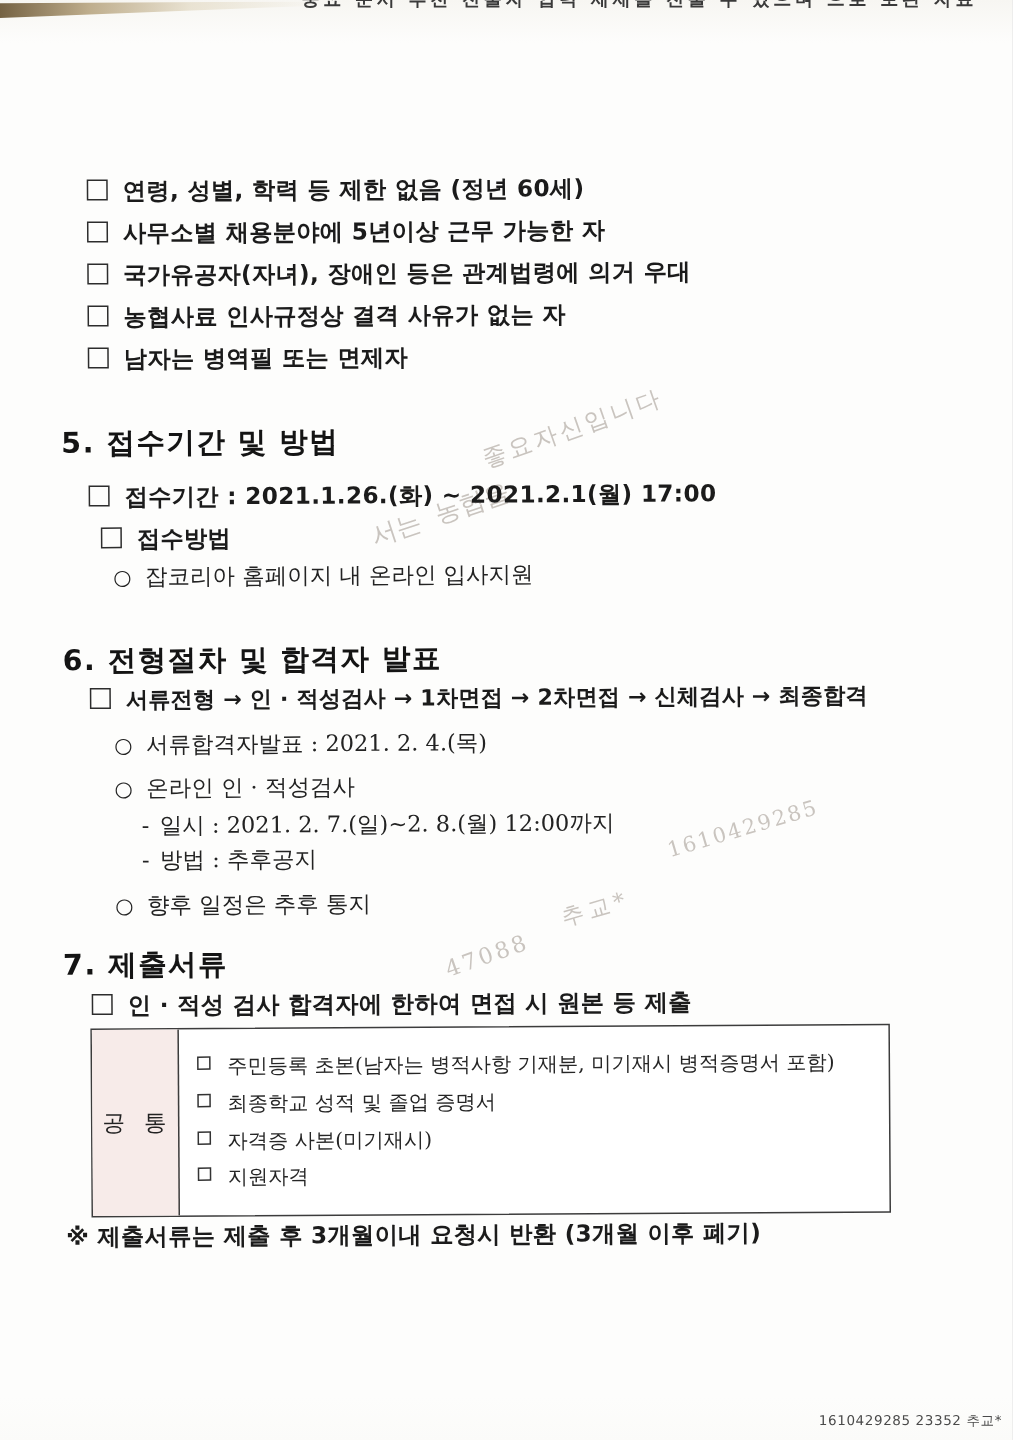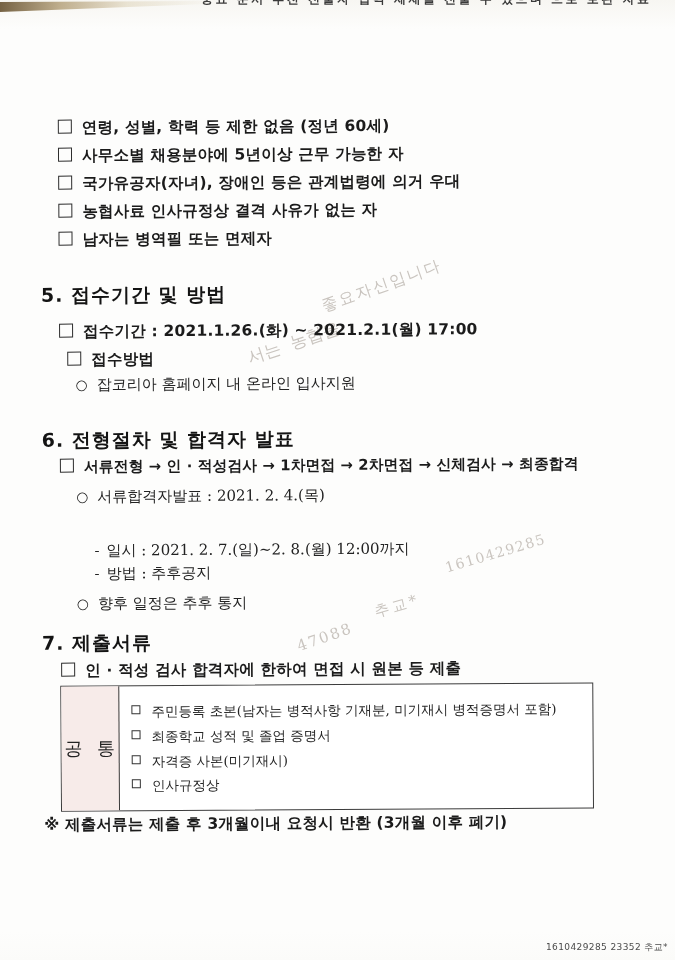--- a/index.html
+++ b/index.html
@@ -21,21 +21,21 @@
   .sq{display:inline-block; width:7px; height:7px; border:1.3px solid #333; margin-right:11px; vertical-align:2px;}
   .corner-shade{
     position:absolute; top:1px; left:0; width:212px; height:11px; z-index:3;
     background:linear-gradient(to right, rgba(110,90,58,0.95), rgba(176,155,115,0.8) 28%, rgba(215,202,170,0.45) 60%, rgba(255,255,255,0));
     clip-path:polygon(0 10%, 100% 0, 100% 25%, 0 100%);
   }
   .clip-top{position:absolute; top:0; left:201px; width:452px; height:7px; overflow:hidden; z-index:2;}
   .clip-top span{display:inline-block; transform:translateY(-9px); font-weight:bold; font-size:12px; letter-spacing:2.5px; color:#3a3a3a;}
   .wm{position:absolute; z-index:1; color:rgba(158,150,140,0.55); font-family:"DejaVu Serif","Liberation Serif",serif;}
   .doc-table{position:absolute; left:59px; top:684px; width:531px; height:124px; border:1.2px solid #3c3c3c; display:flex; z-index:2; background:#fff;}
-  .doc-table .th{width:57px; border-right:1.2px solid #3c3c3c; background:#f7ebe9; display:flex; align-items:center; justify-content:center; font-size:18px; color:#222; white-space:pre; letter-spacing:1px;}
+  .doc-table .th{width:57px; border-right:1.2px solid #3c3c3c; background:#f7ebe9; display:flex; align-items:center; justify-content:center; font-size:15px; color:#222; white-space:pre; letter-spacing:1px;}
   .doc-table .td{flex:1; padding:13px 8px 0 12px;}
   .doc-row{line-height:24.8px; white-space:nowrap;}
   .footer{position:absolute; right:7px; top:941px; font-size:9px; color:#4a4a4a; letter-spacing:0.4px; z-index:2;}
 </style>
 </head>
 <body>
 
 <div class="page">
   <div class="corner-shade"></div>
 
@@ -59,34 +59,35 @@
     <div class="line bold15" style="left:60px;top:228px;"><span class="cbox"></span><span>남자는 병역필 또는 면제자</span></div>
 
     <div class="line sec-h" style="left:42px;top:281px;">5. 접수기간 및 방법</div>
     <div class="line bold15" style="left:60px;top:320px;"><span class="cbox"></span><span>접수기간 : 2021.1.26.(화) ~ 2021.2.1(월) 17:00</span></div>
     <div class="line bold15" style="left:68px;top:348px;"><span class="cbox"></span><span>접수방법</span></div>
     <div class="line serif15" style="left:76px;top:374px;"><span class="circ">○</span><span>잡코리아 홈페이지 내 온라인 입사지원</span></div>
 
     <div class="line sec-h" style="left:42px;top:426px;">6. 전형절차 및 합격자 발표</div>
     <div class="line bold14" style="left:60px;top:456px;"><span class="cbox"></span><span>서류전형 → 인 · 적성검사 → 1차면접 → 2차면접 → 신체검사 → 최종합격</span></div>
     <div class="line serif15" style="left:76px;top:486px;"><span class="circ">○</span><span>서류합격자발표 : 2021. 2. 4.(목)</span></div>
+    <div class="line serif15" style="left:76px;top:515px;"><span class="circ">○</span><span>온라인 인 · 적성검사</span></div>
     <div class="line serif15" style="left:94px;top:540px;"><span class="dash">-</span><span>일시 : 2021. 2. 7.(일)~2. 8.(월) 12:00까지</span></div>
     <div class="line serif15" style="left:94px;top:563px;"><span class="dash">-</span><span>방법 : 추후공지</span></div>
     <div class="line serif15" style="left:76px;top:593px;"><span class="circ">○</span><span>향후 일정은 추후 통지</span></div>
 
     <div class="line sec-h" style="left:41px;top:629px;">7. 제출서류</div>
     <div class="line bold15" style="left:60px;top:659px;"><span class="cbox"></span><span>인 · 적성 검사 합격자에 한하여 면접 시 원본 등 제출</span></div>
 
     <div class="doc-table">
       <div class="th">공  통</div>
       <div class="td">
         <div class="doc-row serif13"><span class="sq"></span><span>주민등록 초본(남자는 병적사항 기재분, 미기재시 병적증명서 포함)</span></div>
         <div class="doc-row serif13"><span class="sq"></span><span>최종학교 성적 및 졸업 증명서</span></div>
         <div class="doc-row serif13"><span class="sq"></span><span>자격증 사본(미기재시)</span></div>
-        <div class="doc-row serif13"><span class="sq"></span><span>인사규정상</span></div>
+        <div class="doc-row serif13"><span class="sq"></span><span>지원자격</span></div>
       </div>
     </div>
 
     <div class="line bold15" style="left:42px;top:813px;">※ 제출서류는 제출 후 3개월이내 요청시 반환 (3개월 이후 폐기)</div>
   </div>
 
   <div class="footer">1610429285 23352 추교*</div>
 </div>
 
 </body></html>

